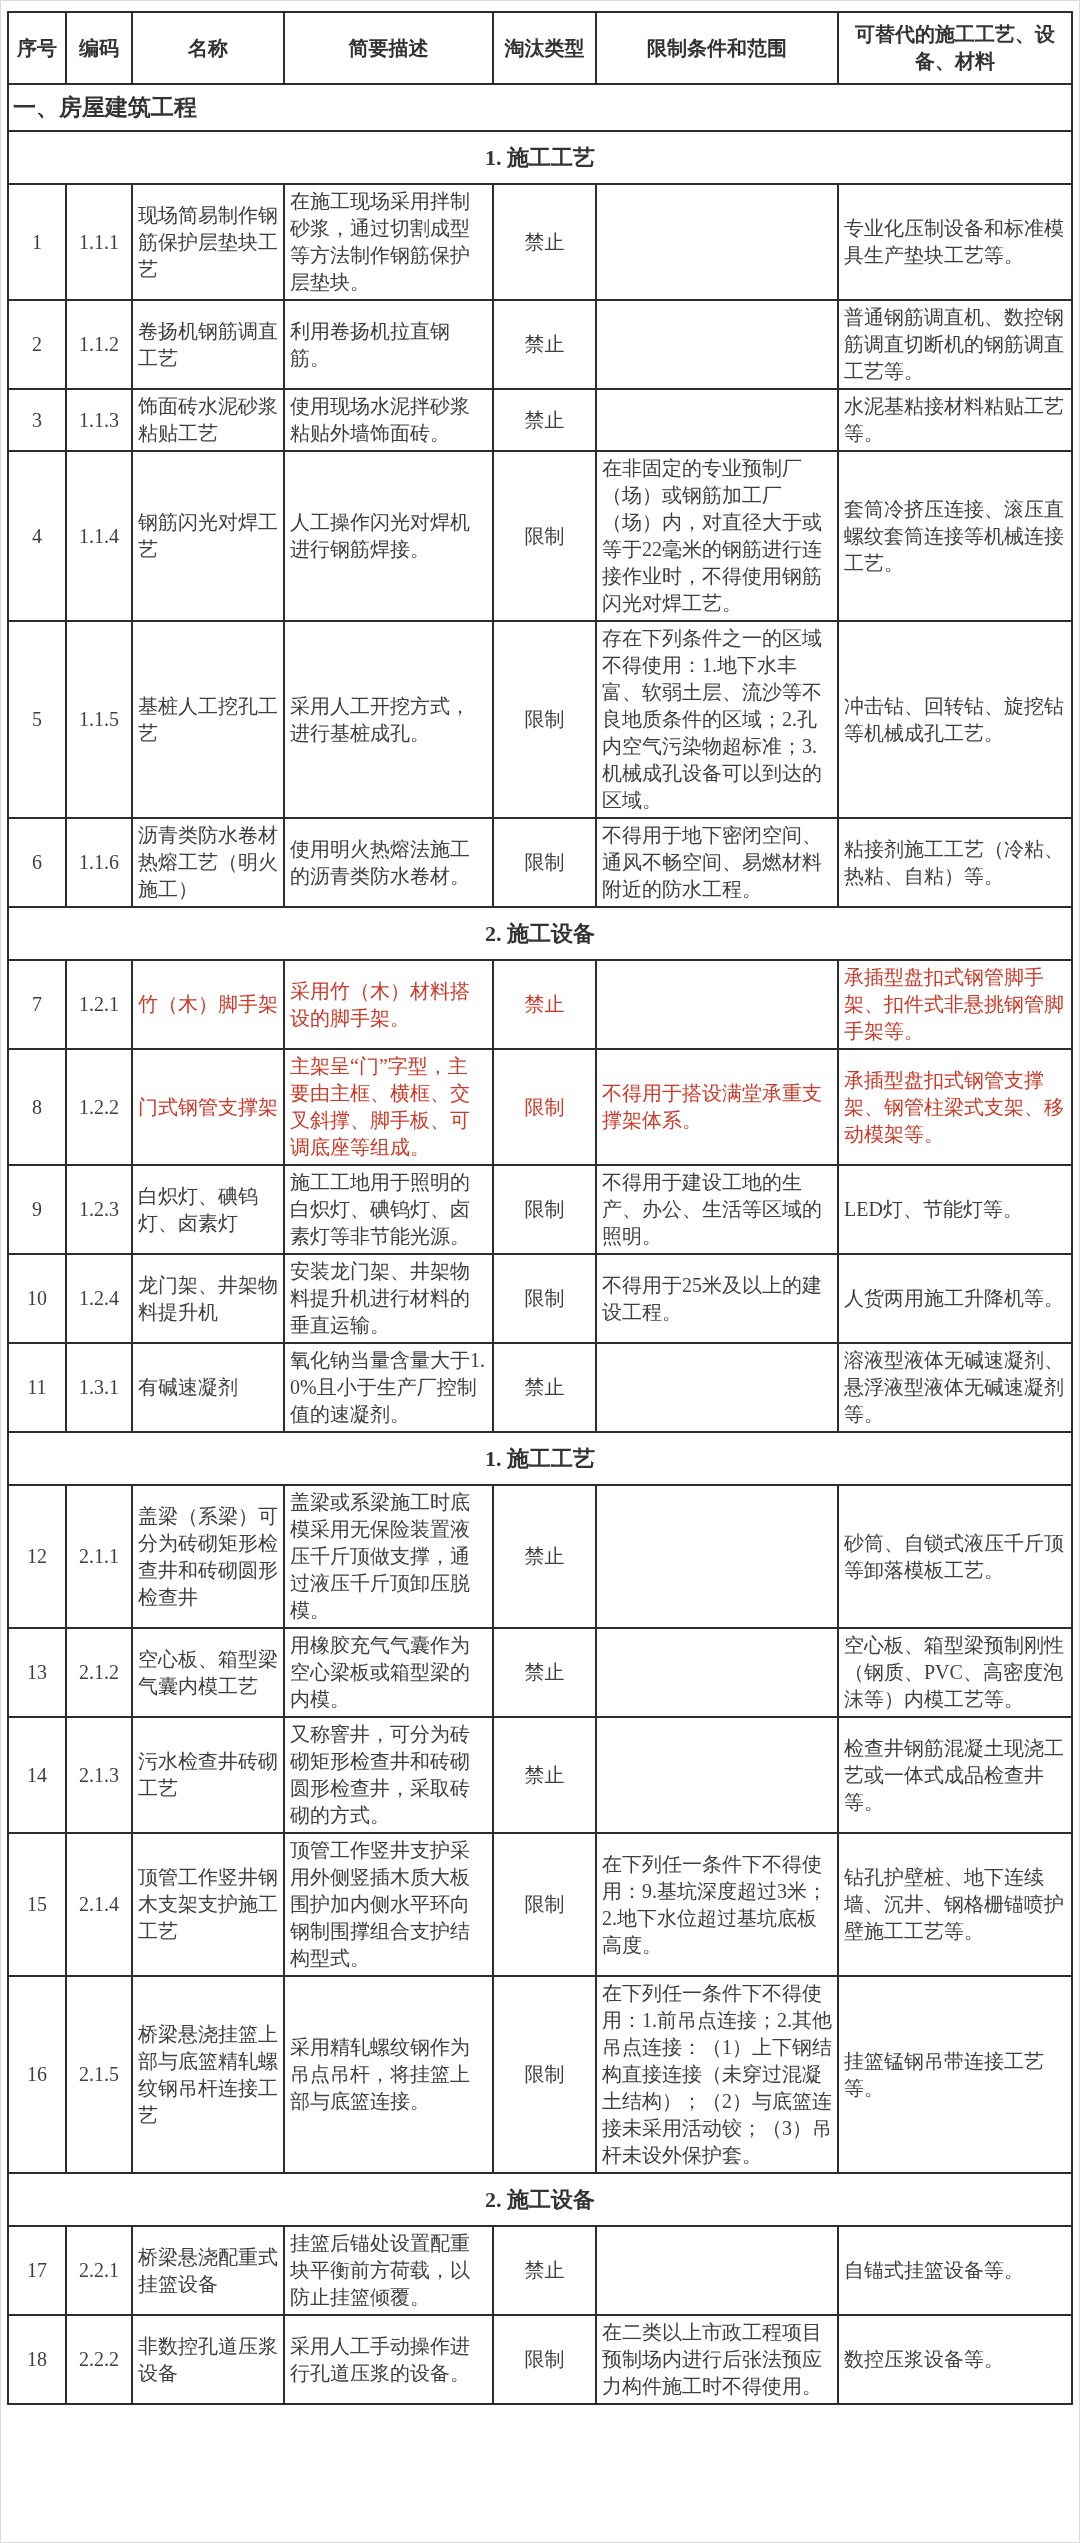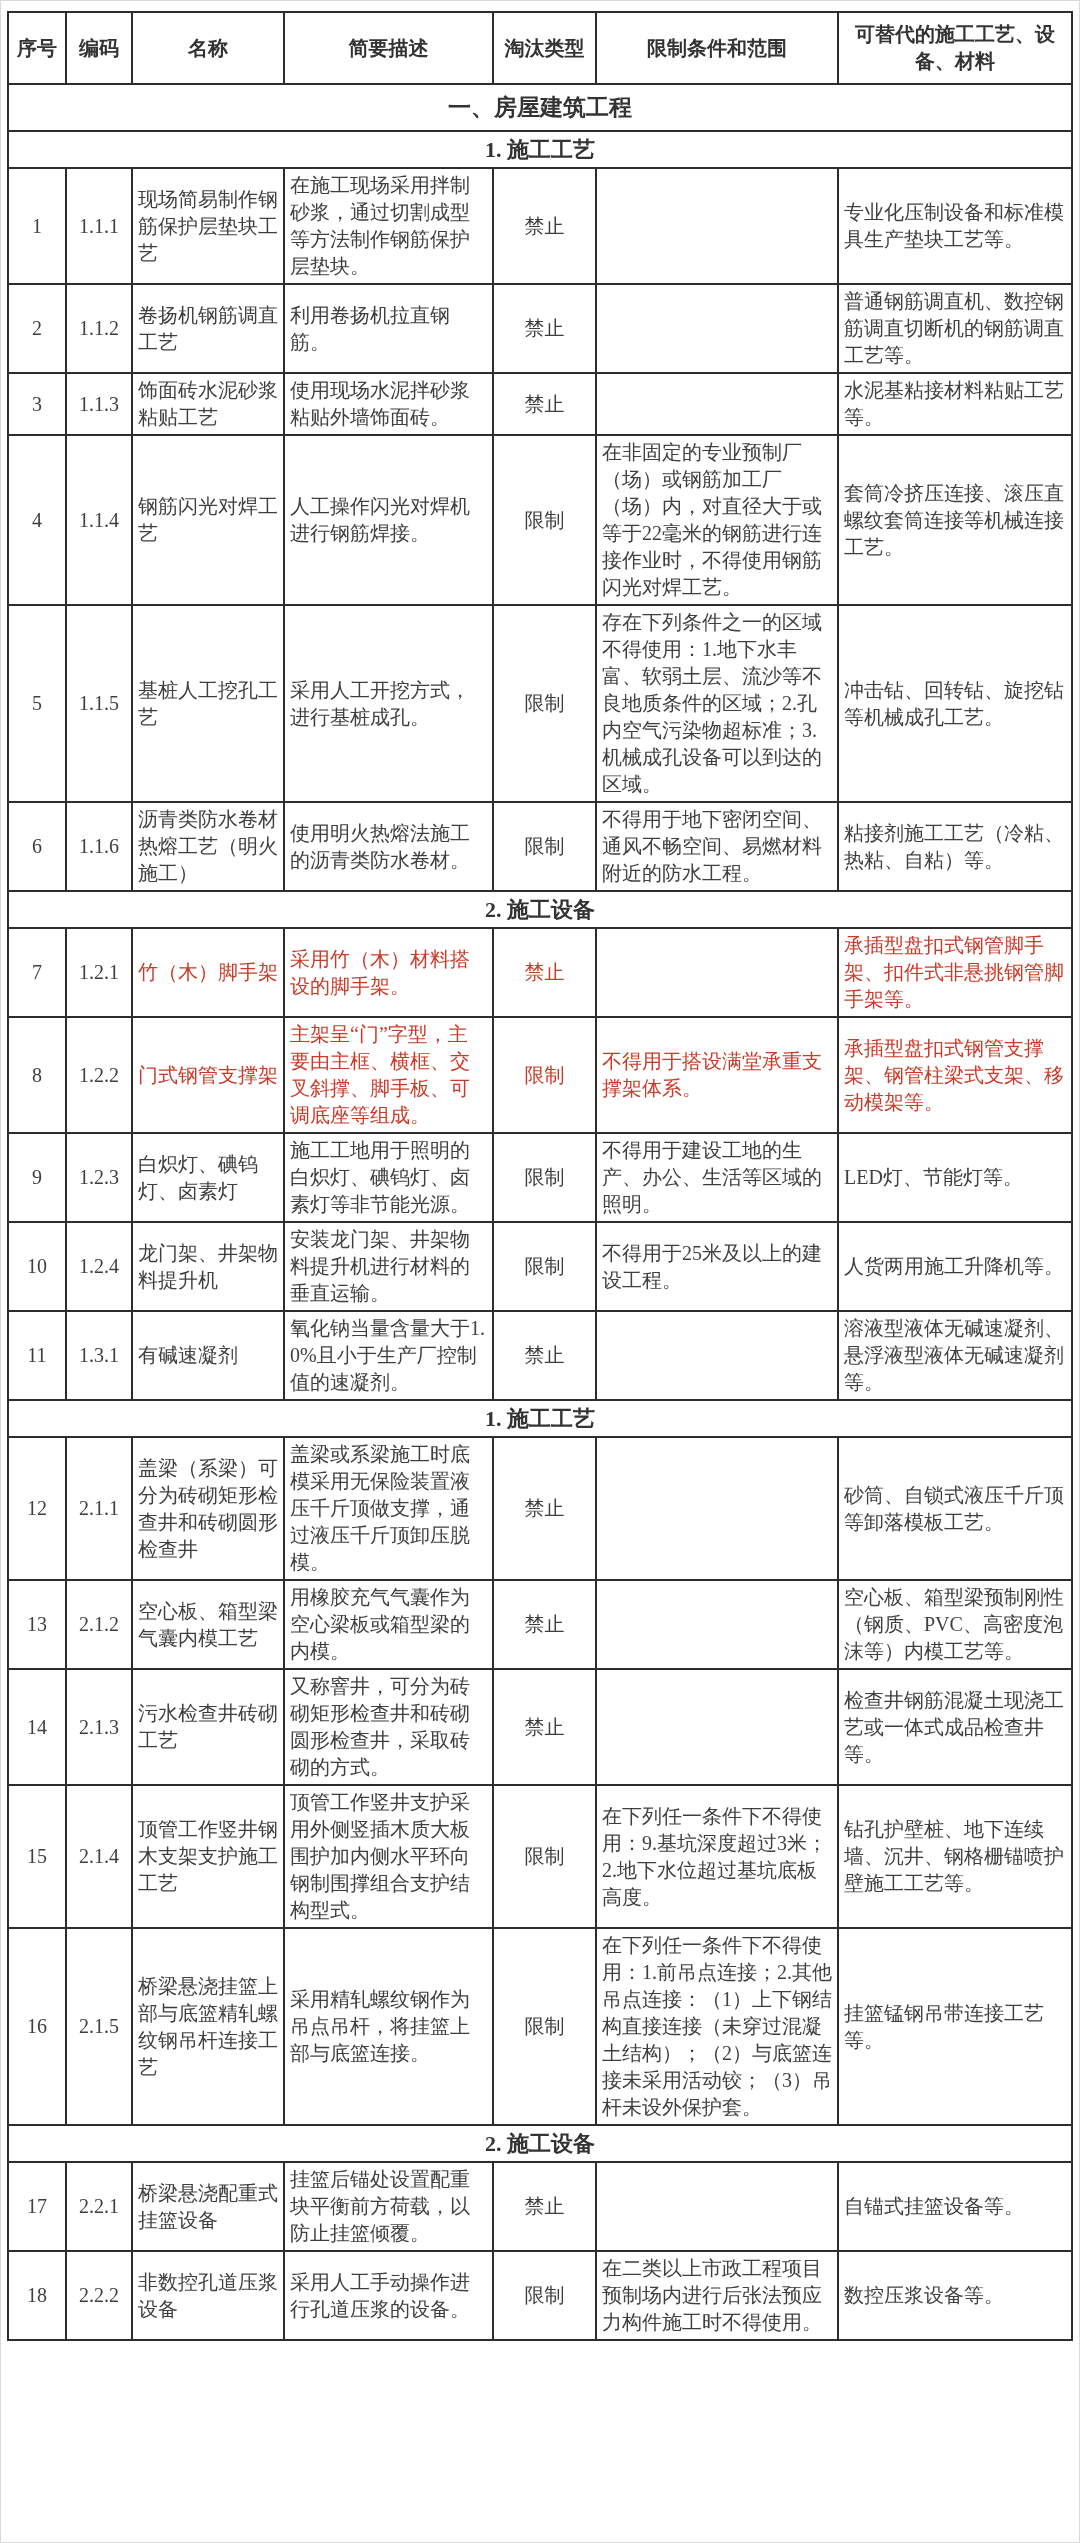--- a/index.html
+++ b/index.html
@@ -23,26 +23,26 @@
     padding: 3px 5px;
     font-size: 20px; line-height: 27px;
     vertical-align: middle;
     word-break: break-all;
     background: #ffffff;
   }
   th { font-weight: bold; text-align: center; padding: 8px 4px; color: #333333; }
   td.c0, td.c1, td.c4 { text-align: center; }
   td.c2, td.c3, td.c5, td.c6 { text-align: left; }
   td.section-cell {
-    text-align: center; font-weight: bold; font-size: 23px;
+    font-weight: bold; font-size: 23px;
     padding: 9px 4px; color: #333333;
   }
   td.subsection-cell {
     text-align: center; font-weight: bold; font-size: 22px;
-    padding: 4px 4px; color: #333333;
+    padding: 12px 4px; color: #333333;
   }
   td.hl { color: #cb3a28; }
 </style>
 </head>
 <body>
 
 <div class="page">
 
 
   <table class="catalog">

